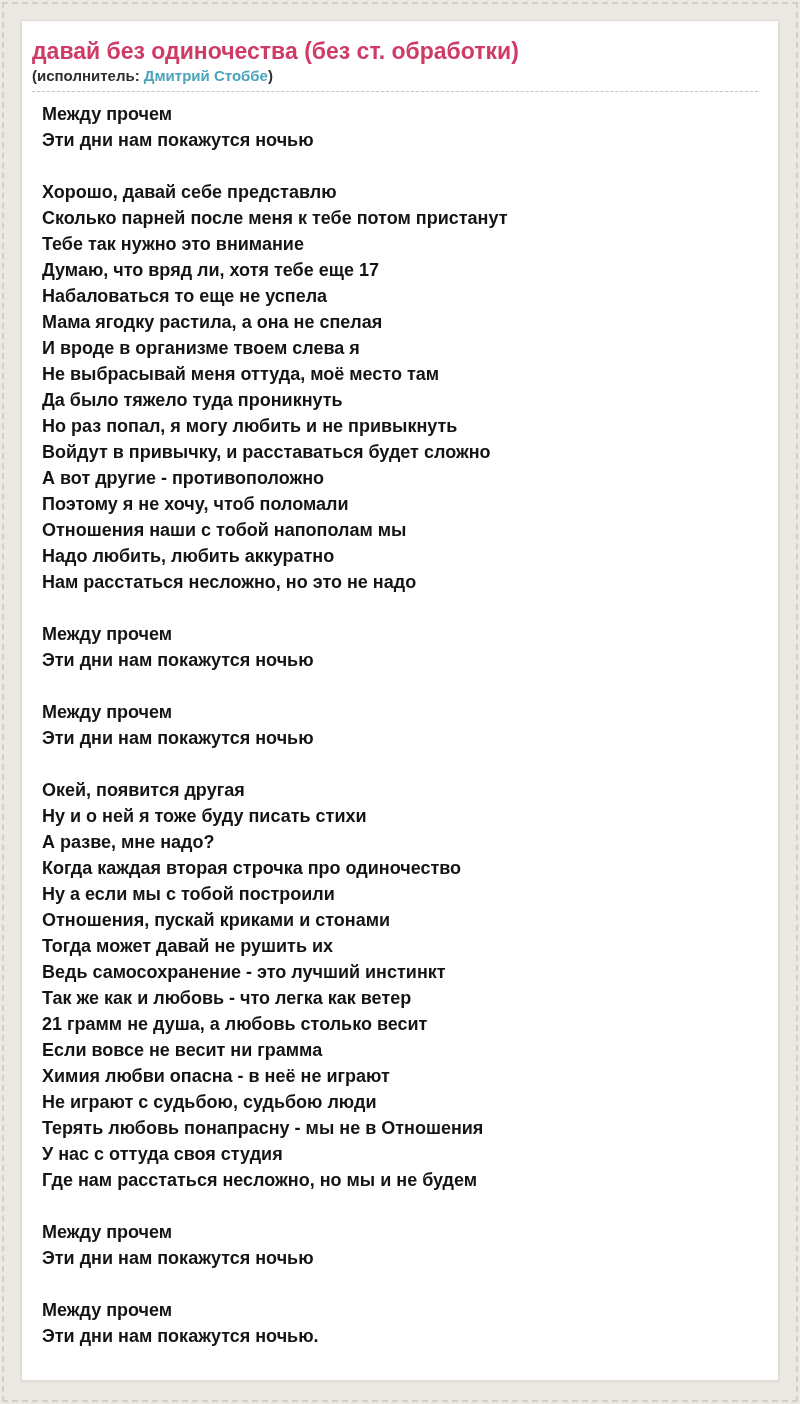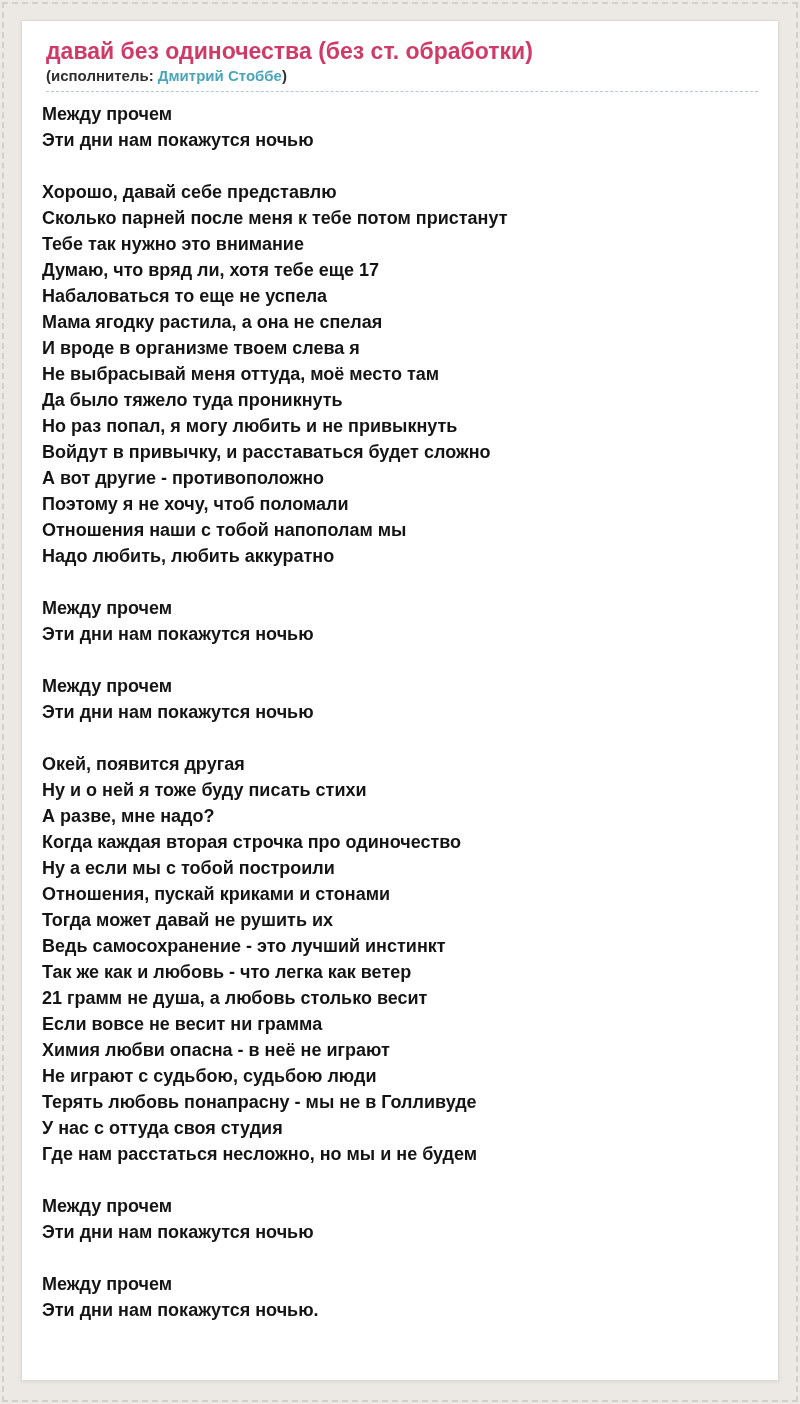--- a/index.html
+++ b/index.html
@@ -32,21 +32,21 @@
     top: 20px;
     width: 758px;
     height: 1361px;
     box-sizing: border-box;
     background: var(--card-bg, #ffffff);
     border: 1px solid #dedbd5;
     box-shadow: 0 1px 3px rgba(0,0,0,0.07);
     z-index: 1;
   }
   .song-header {
-    margin: 18px 20px 0 24px;
+    margin: 18px 20px 0 10px;
     padding-bottom: 7px;
     border-bottom: 1px dashed var(--separator, #b4c8d6);
   }
   .song-title {
     margin: 0 0 3px 0;
     font-size: 23px;
     line-height: 25px;
     font-weight: bold;
     color: var(--title-accent, #cf3a66);
   }
@@ -94,41 +94,42 @@
       <div class="lyric-line">Мама ягодку растила, а она не спелая</div>
       <div class="lyric-line">И вроде в организме твоем слева я</div>
       <div class="lyric-line">Не выбрасывай меня оттуда, моё место там</div>
       <div class="lyric-line">Да было тяжело туда проникнуть</div>
       <div class="lyric-line">Но раз попал, я могу любить и не привыкнуть</div>
       <div class="lyric-line">Войдут в привычку, и расставаться будет сложно</div>
       <div class="lyric-line">А вот другие - противоположно</div>
       <div class="lyric-line">Поэтому я не хочу, чтоб поломали</div>
       <div class="lyric-line">Отношения наши с тобой напополам мы</div>
       <div class="lyric-line">Надо любить, любить аккуратно</div>
+      <div class="lyric-line">Нам расстаться несложно, но это не надо</div>
       <div class="lyric-line">&nbsp;</div>
       <div class="lyric-line">Между прочем</div>
       <div class="lyric-line">Эти дни нам покажутся ночью</div>
       <div class="lyric-line">&nbsp;</div>
       <div class="lyric-line">Между прочем</div>
       <div class="lyric-line">Эти дни нам покажутся ночью</div>
       <div class="lyric-line">&nbsp;</div>
       <div class="lyric-line">Окей, появится другая</div>
       <div class="lyric-line">Ну и о ней я тоже буду писать стихи</div>
       <div class="lyric-line">А разве, мне надо?</div>
       <div class="lyric-line">Когда каждая вторая строчка про одиночество</div>
       <div class="lyric-line">Ну а если мы с тобой построили</div>
       <div class="lyric-line">Отношения, пускай криками и стонами</div>
       <div class="lyric-line">Тогда может давай не рушить их</div>
       <div class="lyric-line">Ведь самосохранение - это лучший инстинкт</div>
       <div class="lyric-line">Так же как и любовь - что легка как ветер</div>
       <div class="lyric-line">21 грамм не душа, а любовь столько весит</div>
       <div class="lyric-line">Если вовсе не весит ни грамма</div>
       <div class="lyric-line">Химия любви опасна - в неё не играют</div>
       <div class="lyric-line">Не играют с судьбою, судьбою люди</div>
-      <div class="lyric-line">Терять любовь понапрасну - мы не в Голливуде</div>
+      <div class="lyric-line">Терять любовь понапрасну - мы не в Отношения</div>
       <div class="lyric-line">У нас с оттуда своя студия</div>
       <div class="lyric-line">Где нам расстаться несложно, но мы и не будем</div>
       <div class="lyric-line">&nbsp;</div>
       <div class="lyric-line">Между прочем</div>
       <div class="lyric-line">Эти дни нам покажутся ночью</div>
       <div class="lyric-line">&nbsp;</div>
       <div class="lyric-line">Между прочем</div>
       <div class="lyric-line">Эти дни нам покажутся ночью.</div>
     </div>
 </div>

